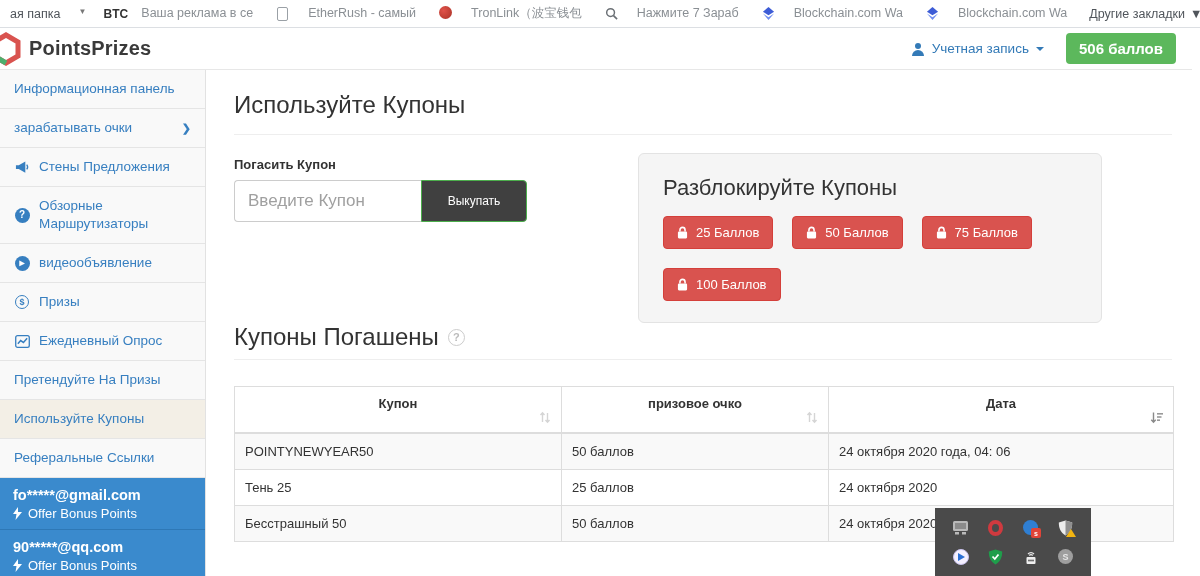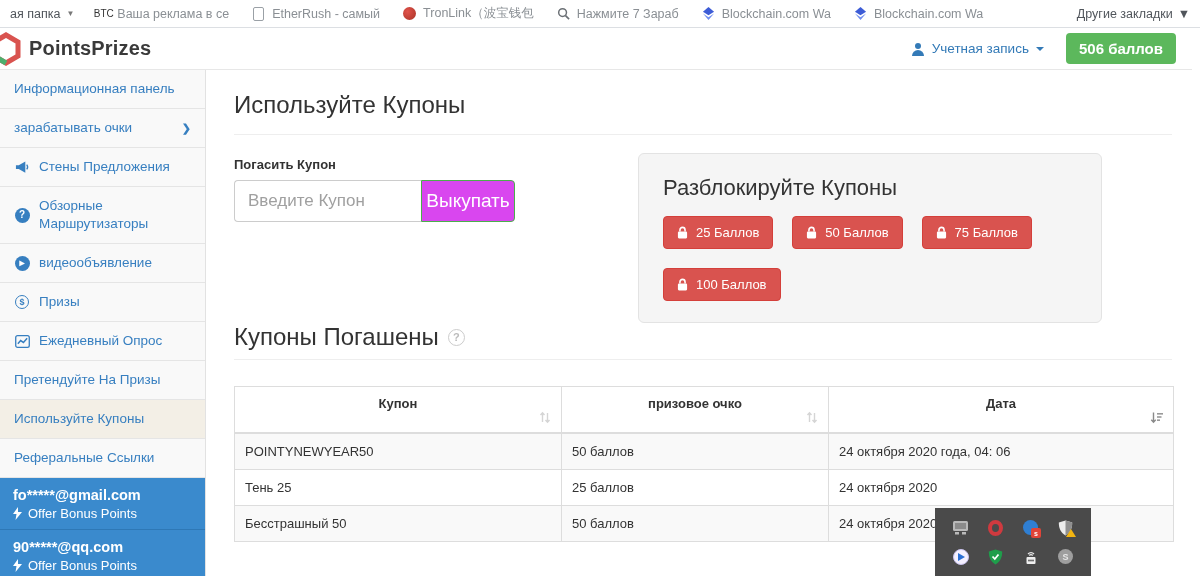--- a/index.html
+++ b/index.html
@@ -8,25 +8,25 @@
     position:relative; width:1200px; height:576px; overflow:hidden;
     font-family:"Liberation Sans", sans-serif; background:#fff; color:#333;
   }
   
   .bookmarks {
     position:absolute; top:0; left:0; right:0; height:28px;
     display:flex; align-items:center; gap:22px; padding:0 10px;
     background:#fff; border-bottom:1px solid #dcdfe3;
     font-size:12.5px; color:#50555b; white-space:nowrap;
   }
-  .bm { display:flex; align-items:center; gap:6px; }
+  .bm { display:flex; align-items:flex-start; gap:18px; }
   .bm .caret { font-size:8px; color:#777; }
   .bm-fade { color:#8a8f94; }
   .bm-ico { width:15px; height:15px; display:inline-flex; align-items:center; justify-content:center; flex:none; }
-  .btc-ico { font-size:10px; font-weight:normal; color:#333; letter-spacing:0; border:0; }
+  .btc-ico { font-size:12px; font-weight:bold; color:#333; letter-spacing:0; border:0; }
   .page-ico { width:11px; height:14px; border:1.5px solid #9aa0a6; border-radius:2px; background:#fff; }
   .tron-ico { width:13px; height:13px; border-radius:50%; background:radial-gradient(circle at 35% 35%, #e0524a, #a93226); }
   .mag-ico  { width:13px; height:13px; }
   .diamond-ico { width:13px; height:13px; }
   .other-bm { margin-left:auto; display:flex; align-items:center; gap:5px; color:#50555b; }
   
   .hdr {
     position:absolute; top:28px; left:0; right:8px; height:42px; background:#fff;
     border-bottom:1px solid #e7e7e7; display:flex; align-items:center;
   }
@@ -75,22 +75,22 @@
   .top-row { display:flex; margin-top:18px; }
   .redeem-col { width:404px; padding-top:4px; }
   .redeem-label { font-size:13px; font-weight:bold; color:#333; margin-bottom:8px; }
   .input-group { display:flex; height:42px; }
   .coupon-input {
     width:187px; border:1px solid #ccc; border-right:none; border-radius:4px 0 0 4px;
     padding:0 13px; font-size:17px; color:#555; font-family:"Liberation Sans",sans-serif; outline:none;
   }
   .coupon-input::placeholder { color:#a0a0a0; }
   .redeem-btn {
-    width:94px; background:#d946ef; border:1px solid #4cae4c; border-radius:0 4px 4px 0;
-    color:#fff; font-size:19px; cursor:pointer; font-family:"Liberation Sans",sans-serif;
+    width:106px; background:#404040; border:1px solid #4cae4c; border-radius:0 4px 4px 0;
+    color:#fff; font-size:12px; cursor:pointer; font-family:"Liberation Sans",sans-serif;
   }
   .unlock-panel {
     width:464px; height:170px; background:#f5f5f5; border:1px solid #e3e3e3;
     border-radius:6px; padding:21px 24px;
   }
   .unlock-title { font-size:22px; font-weight:400; color:#333; margin-bottom:15px; }
   .unlock-btns { display:flex; flex-wrap:wrap; gap:19px; width:100%; }
   .pt-btn {
     background:#d9534f; border:1px solid #d43f3a; border-radius:4px; color:#fff;
     font-size:13px; padding:8px 13px; display:inline-flex; align-items:center; gap:8px;

